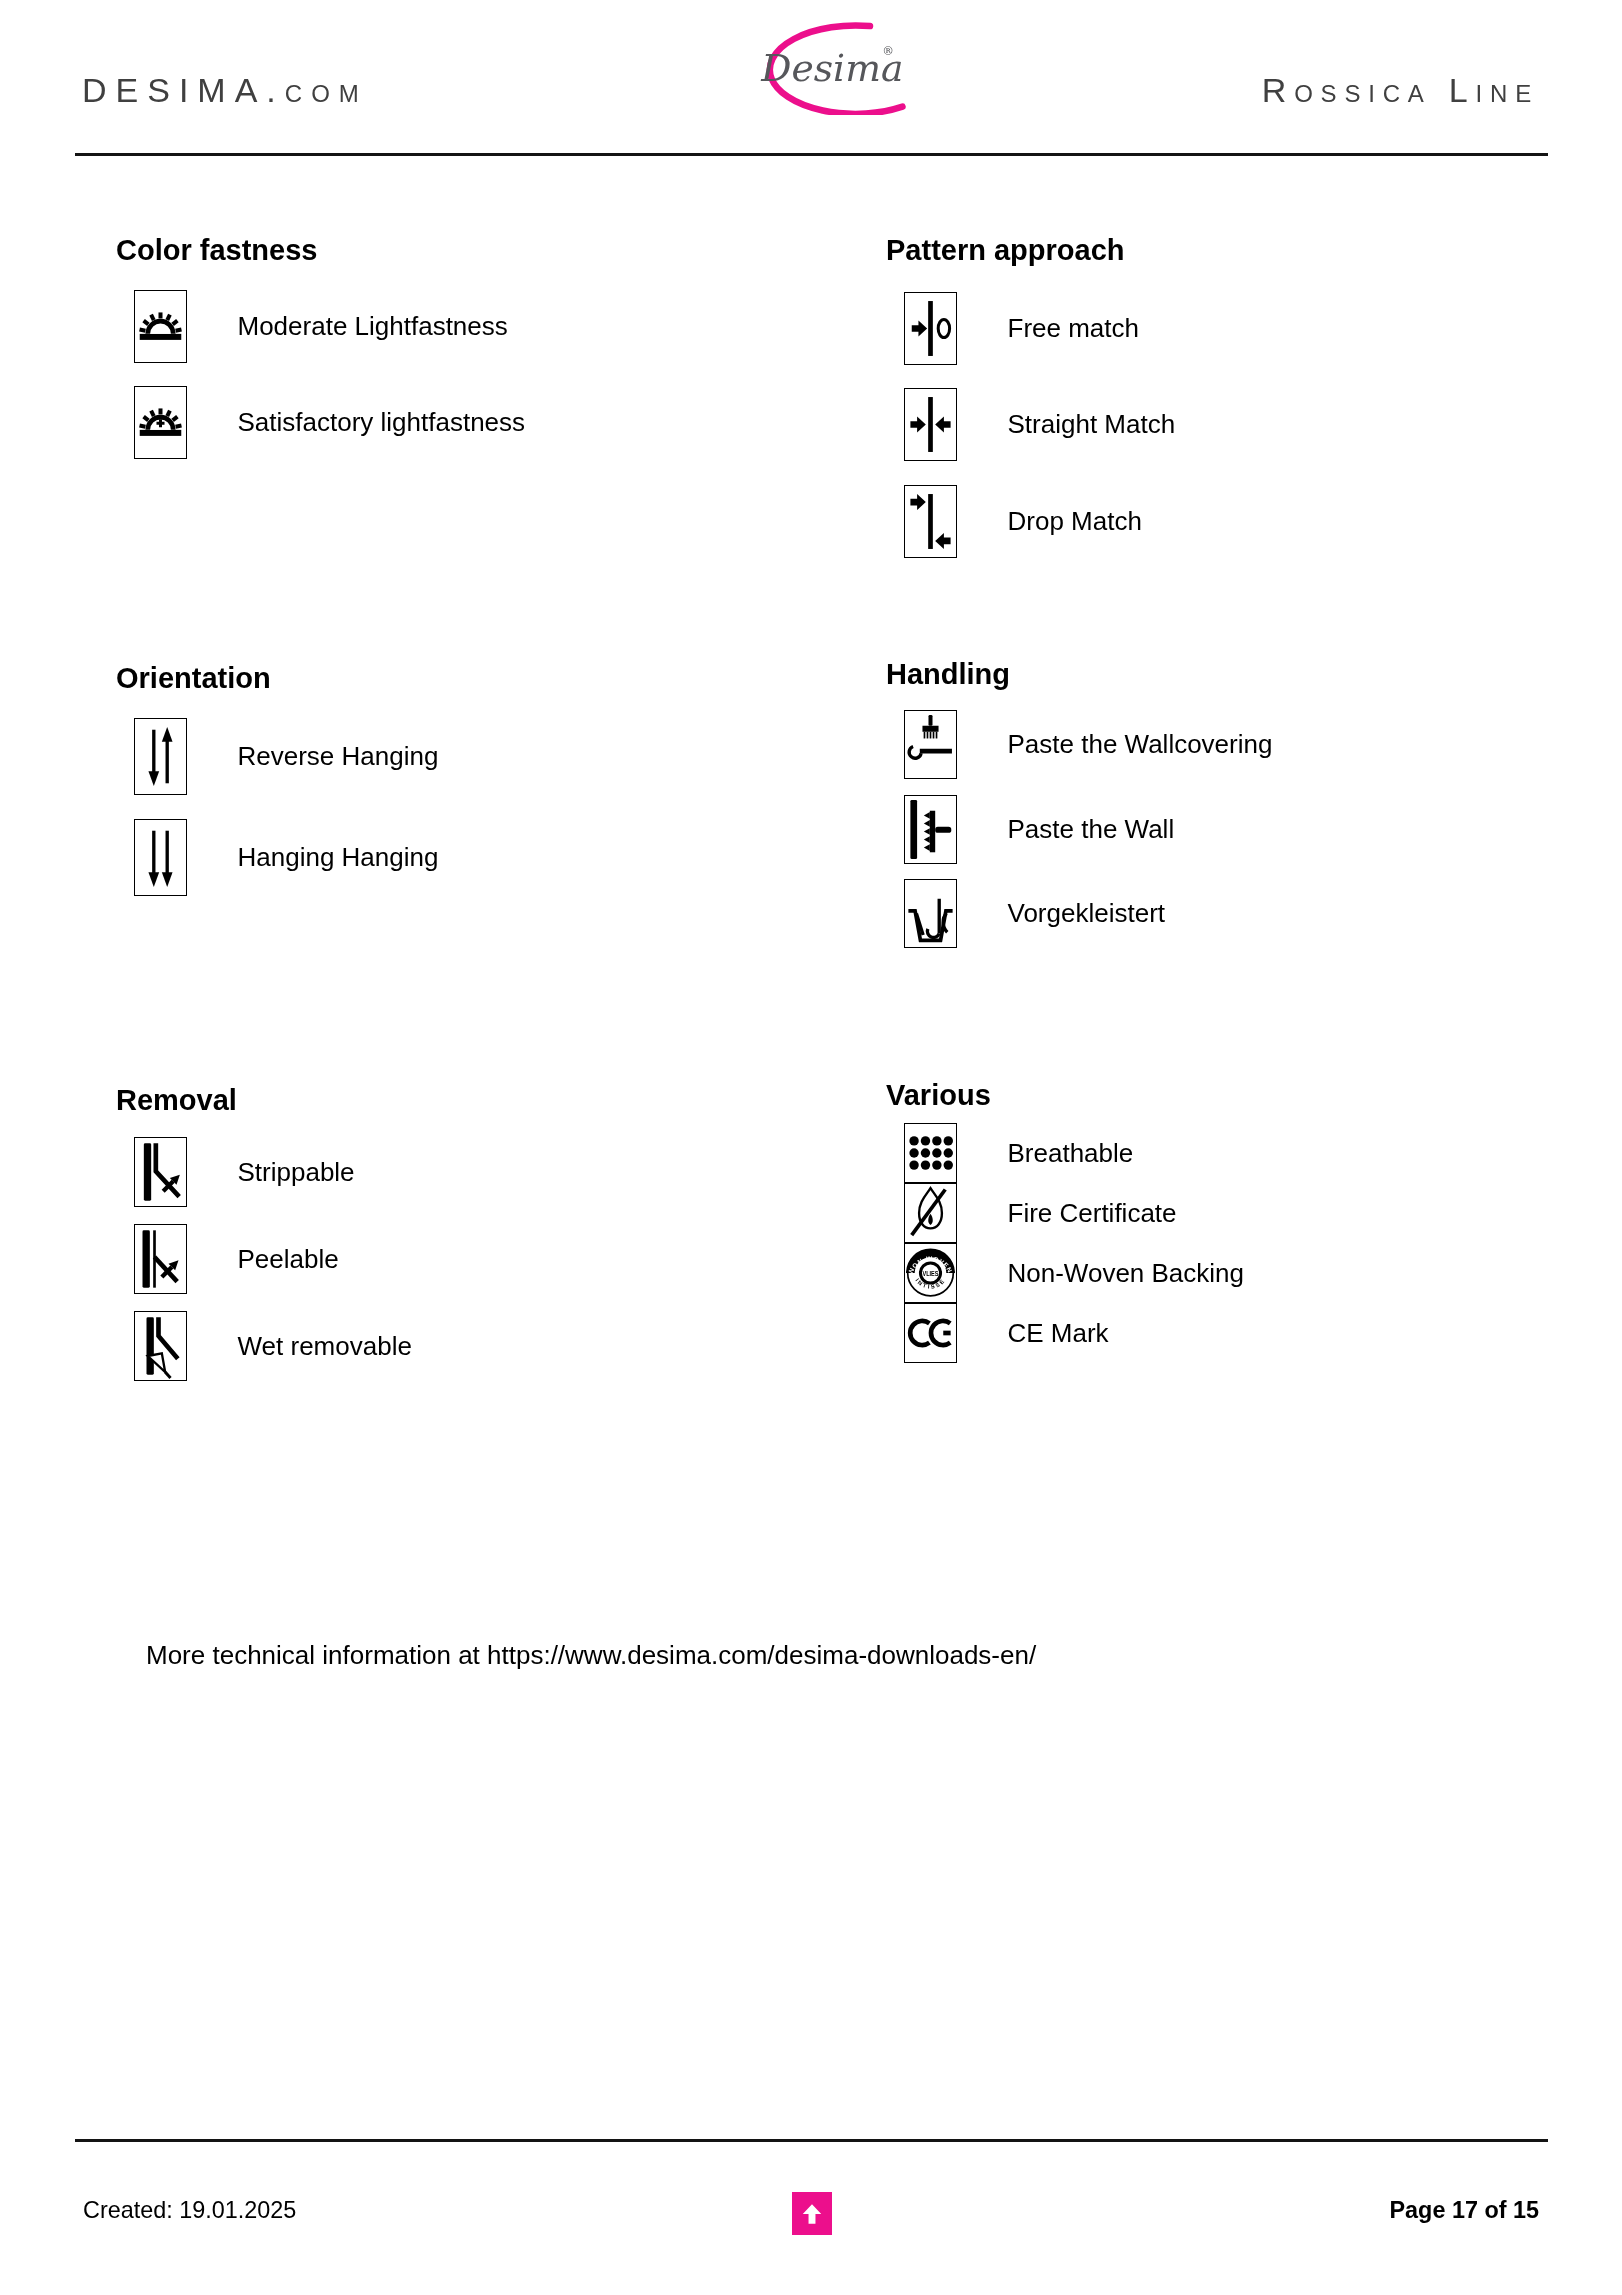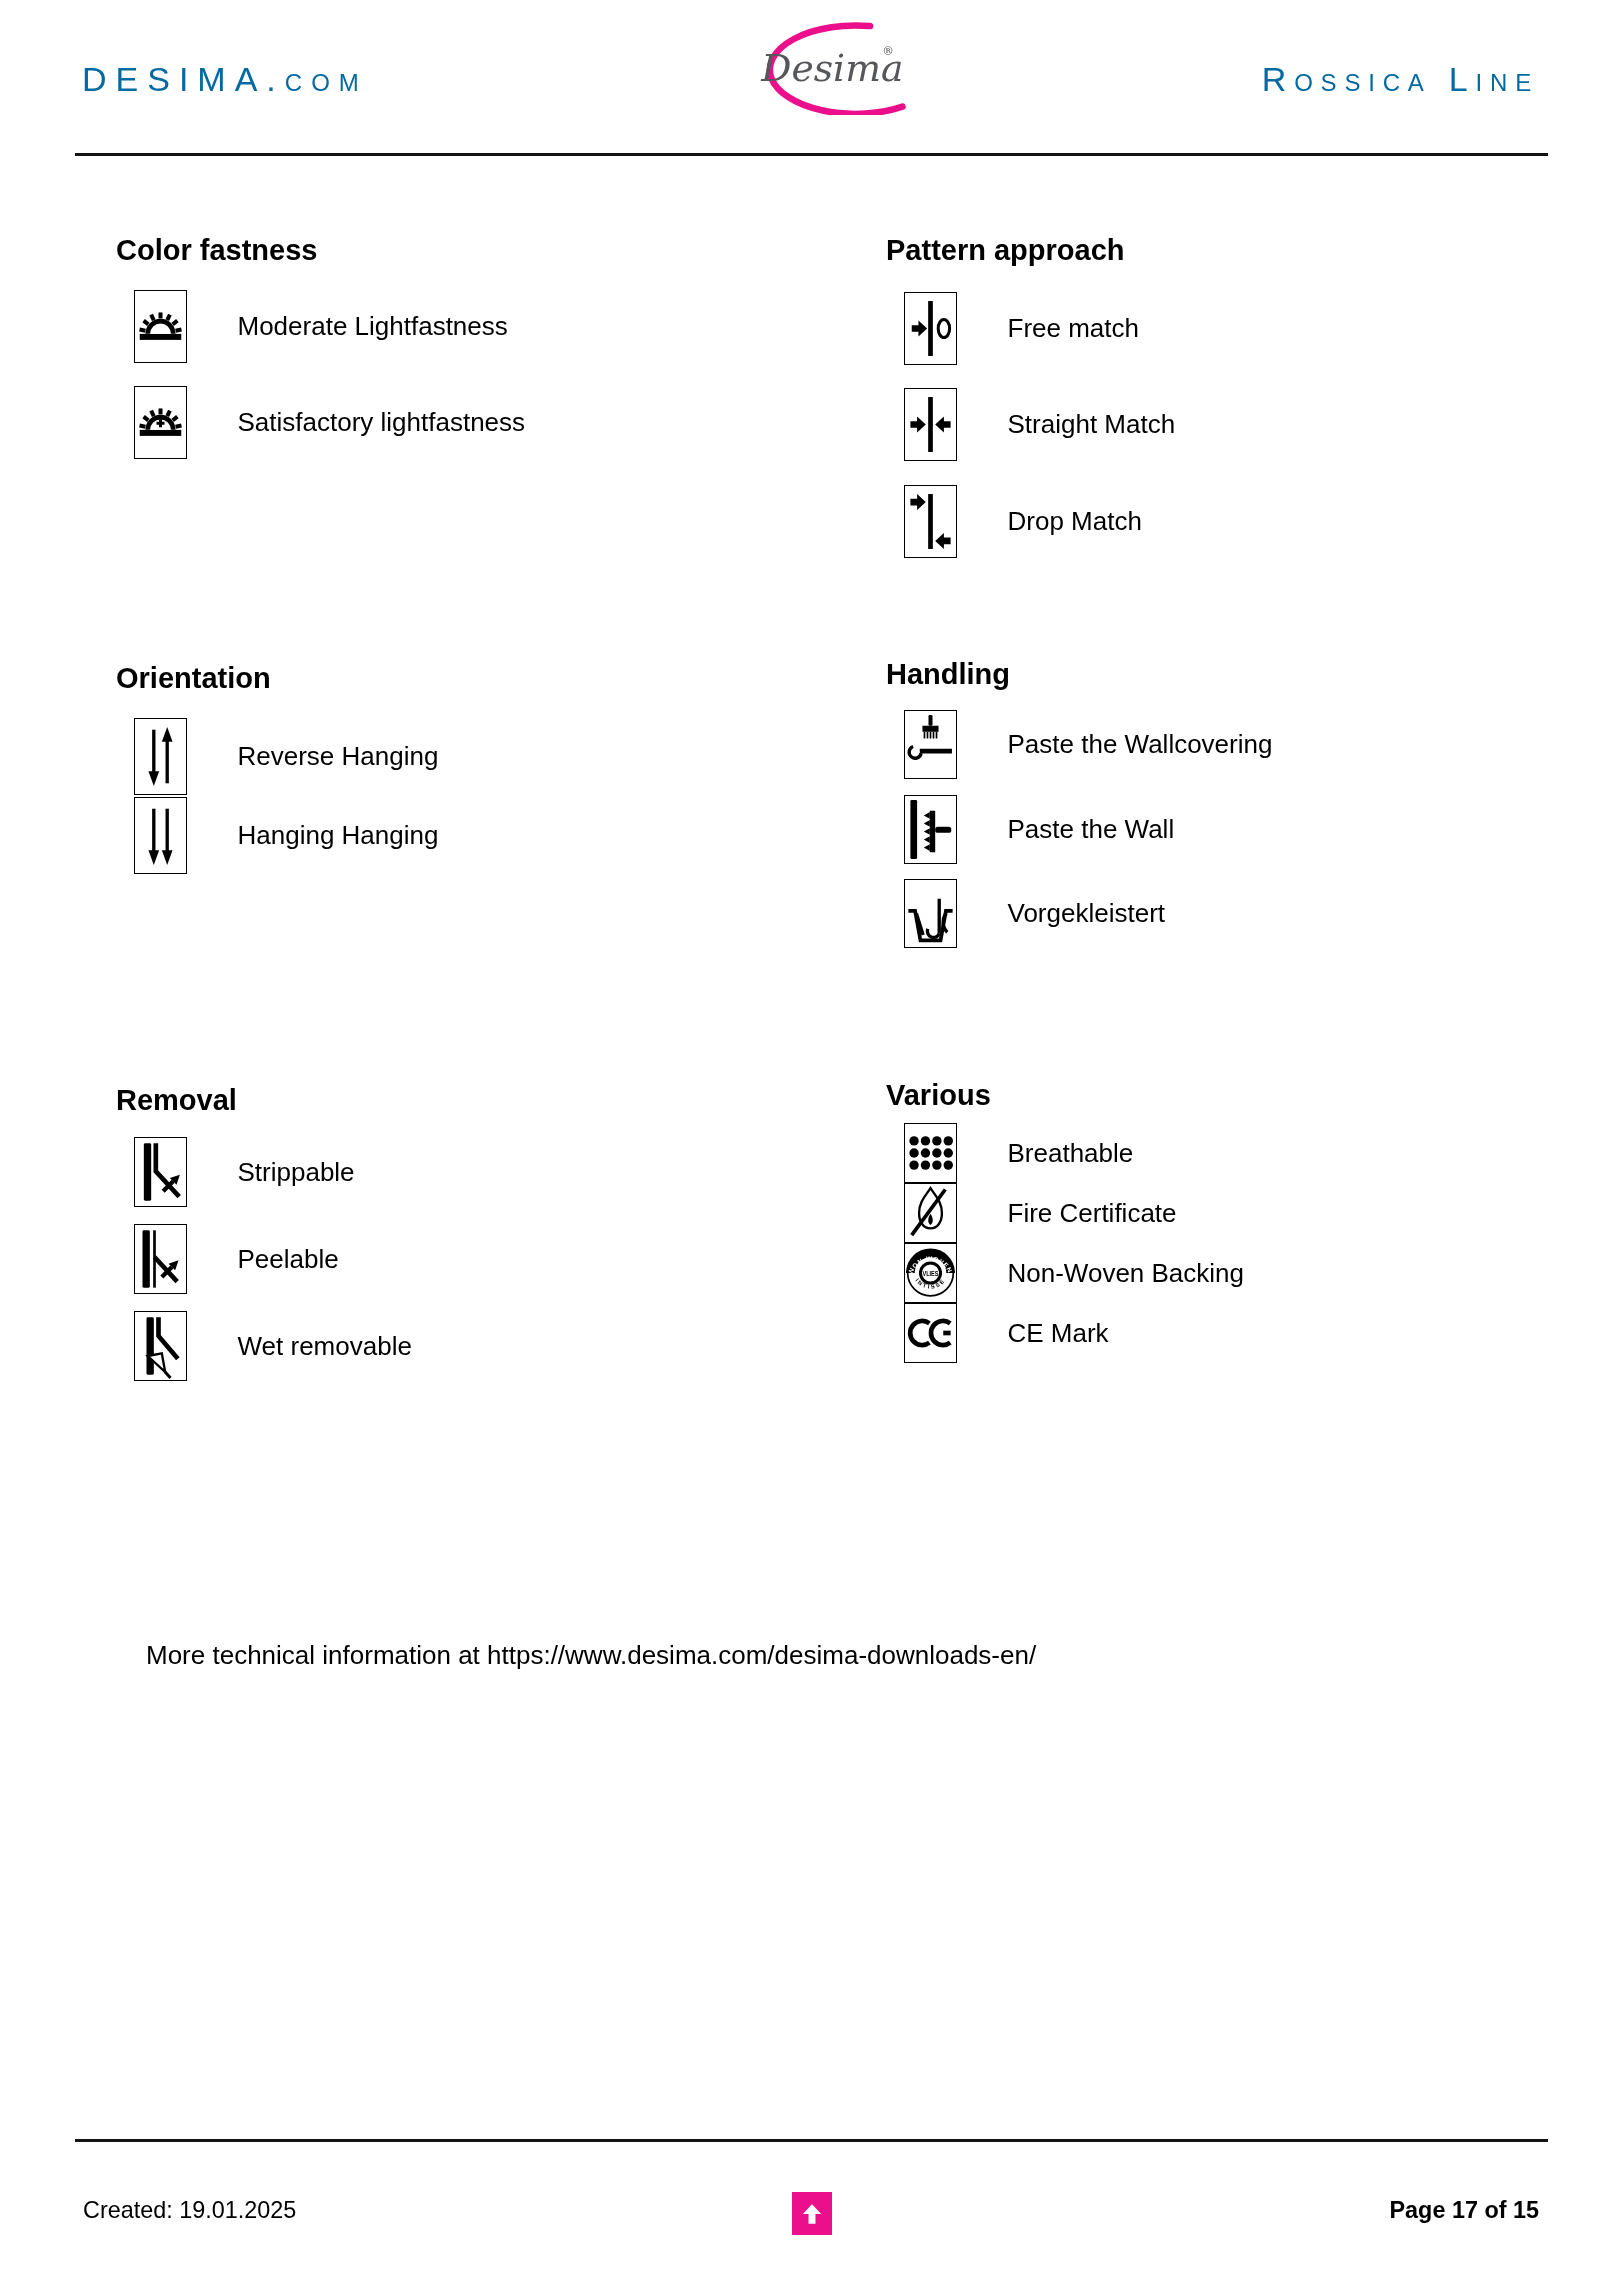--- a/index.html
+++ b/index.html
@@ -3,22 +3,22 @@
 <meta charset="utf-8">
 <style>
   html,body{margin:0;padding:0;}
   body{
     width:1623px;height:2295px;position:relative;background:#ffffff;
     font-family:"Liberation Sans", sans-serif;color:#000;
     overflow:hidden;
   }
   
   .brandtext{
-    position:absolute;top:60px;font-variant:small-caps;
-    font-size:34px;letter-spacing:9px;color:#0369a1;white-space:nowrap;
+    position:absolute;top:71px;font-variant:small-caps;
+    font-size:34px;letter-spacing:9px;color:#404040;white-space:nowrap;
   }
   #header-left{left:82px;}
   #header-right{right:84px;letter-spacing:7.8px;}
   #logo{position:absolute;left:714px;top:17px;width:195px;height:103px;}
   .rule{position:absolute;left:75px;width:1473px;height:3.2px;background:#141414;}
   #rule-top{top:153px;}
   #rule-bottom{top:2139px;}
   
   .section{position:absolute;}
   .section h2{
@@ -130,21 +130,21 @@
               <polygon points="8,19 18,19 18,12 31,24 18,36 18,29 8,29" fill="#000"></polygon>
               <polygon points="68,77 58,77 58,70 45,82 58,94 58,87 68,87" fill="#000"></polygon>
             </svg>
           </div>
           <span class="item-label">Drop Match</span>
         </div>
       </div>
     </div>
     <div class="section" style="left: 116px; top: 663px;">
       <h2 style="margin-bottom: 24px;">Orientation</h2>
-      <div class="items" style="gap: 2px; align-items: center;">
+      <div class="items" style="gap: 24px; align-items: center;">
         <div class="item">
           <div class="icon-box" style="height: 77px;">
             <svg viewBox="0 0 76 112" xmlns="http://www.w3.org/2000/svg">
               <line x1="28" y1="16" x2="28" y2="82" stroke="#000" stroke-width="5"></line>
               <polygon points="20,78 36,78 28,100" fill="#000"></polygon>
               <line x1="48" y1="96" x2="48" y2="30" stroke="#000" stroke-width="5"></line>
               <polygon points="40,34 56,34 48,12" fill="#000"></polygon>
             </svg>
           </div>
           <span class="item-label">Reverse Hanging</span>

